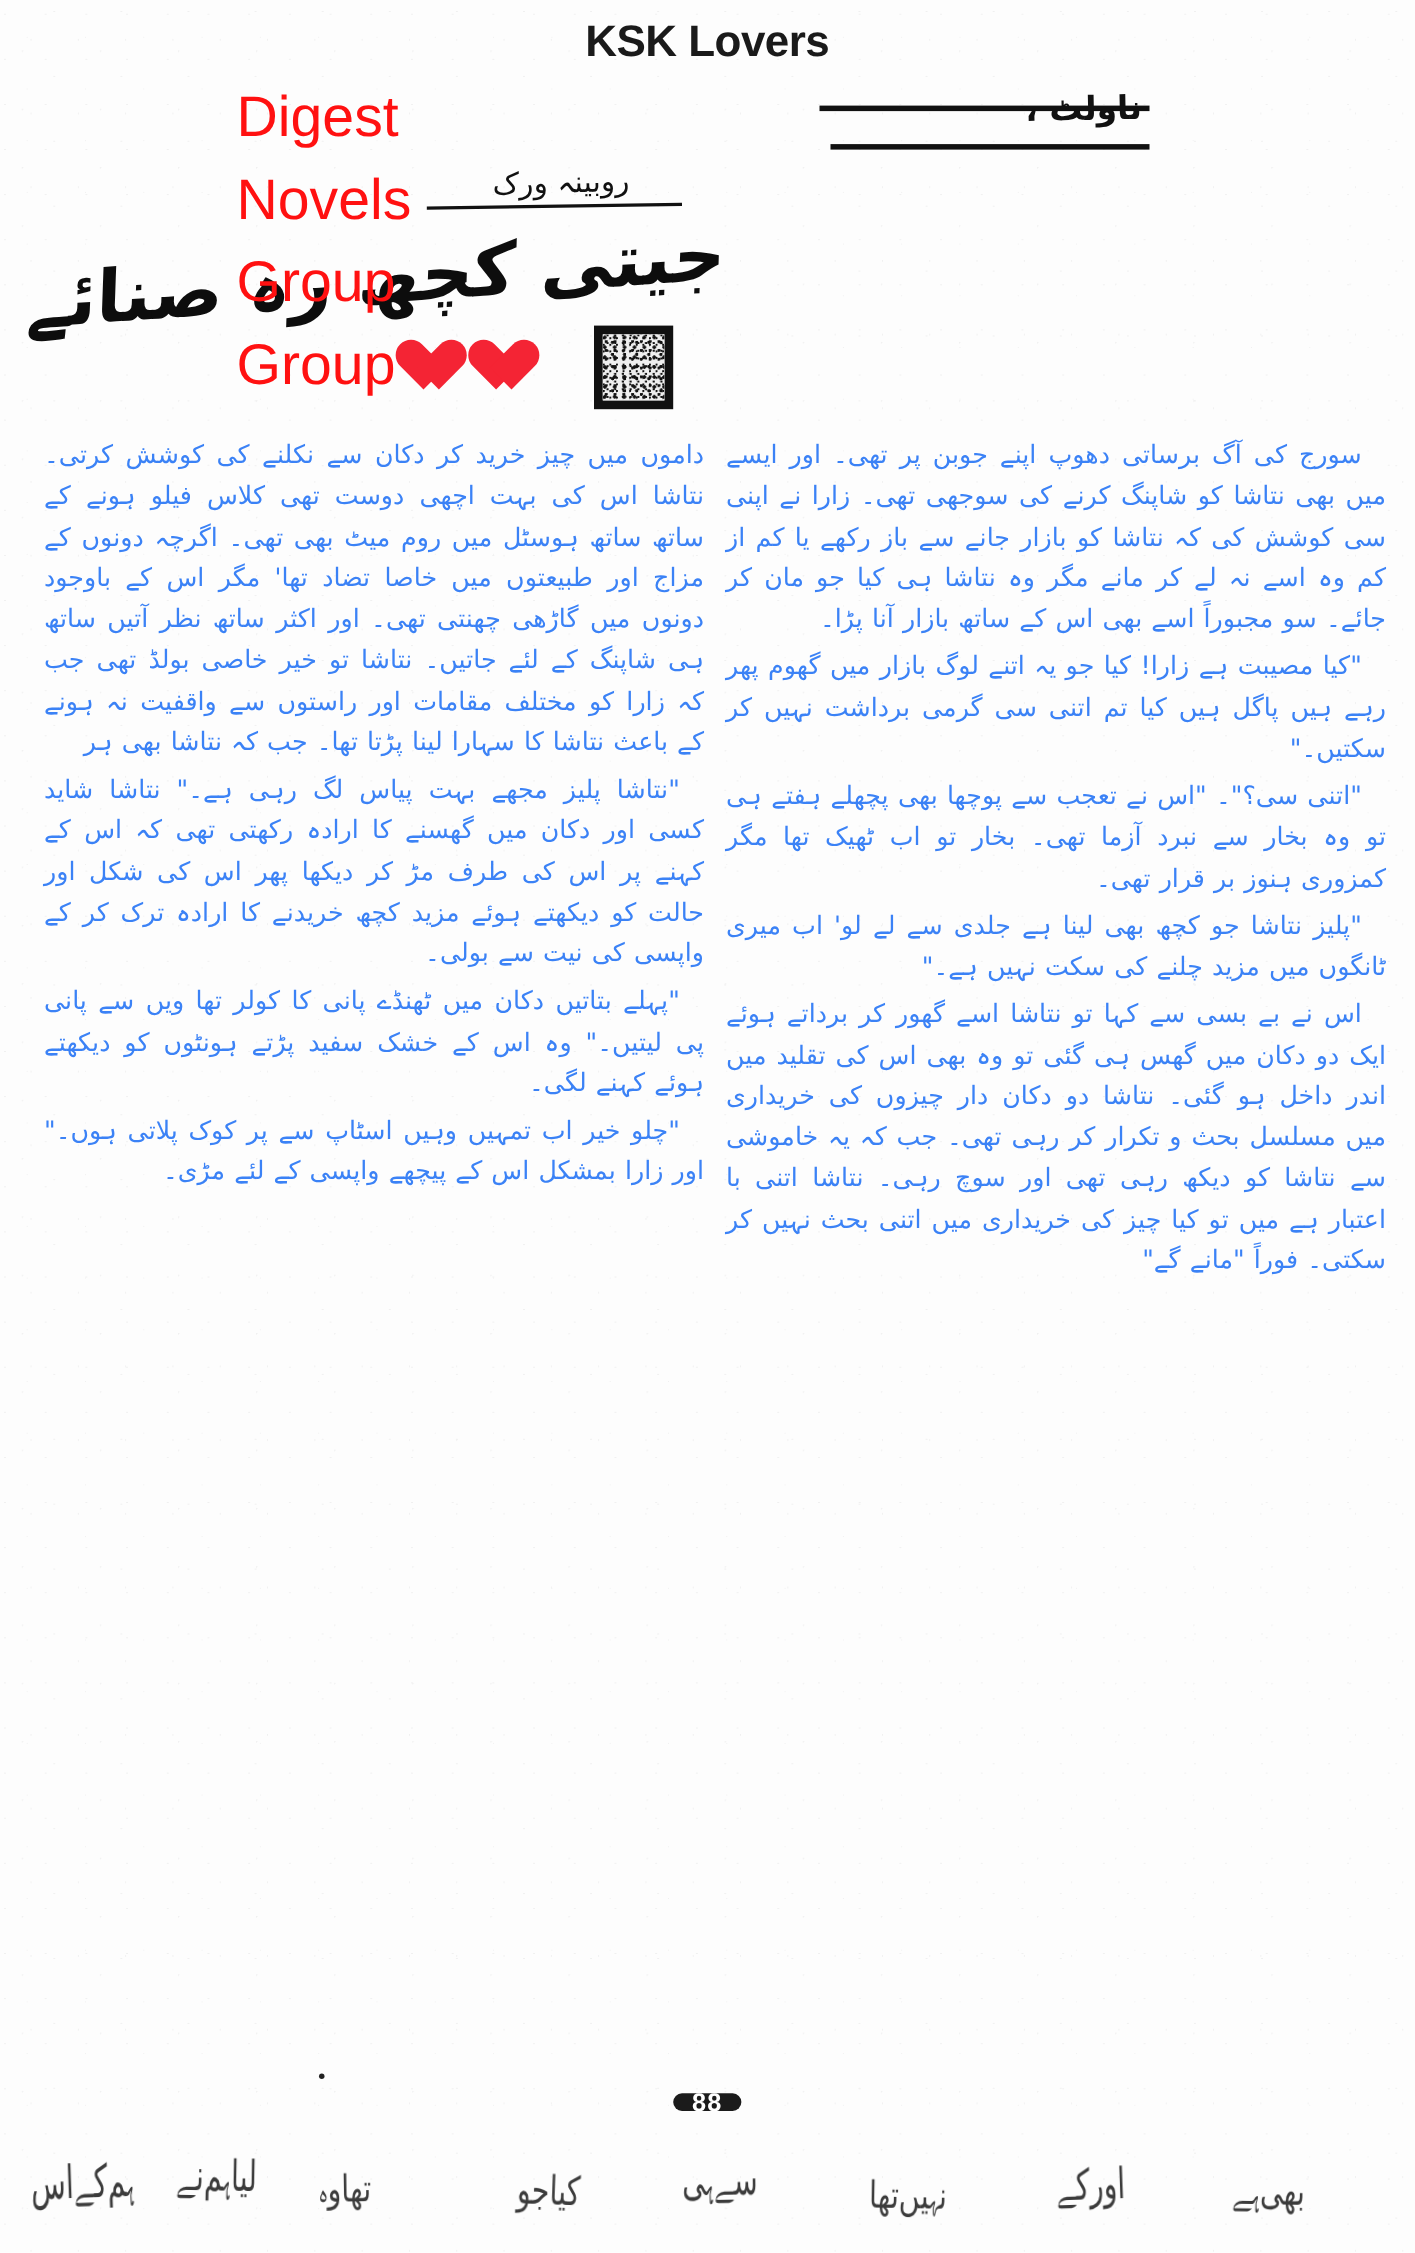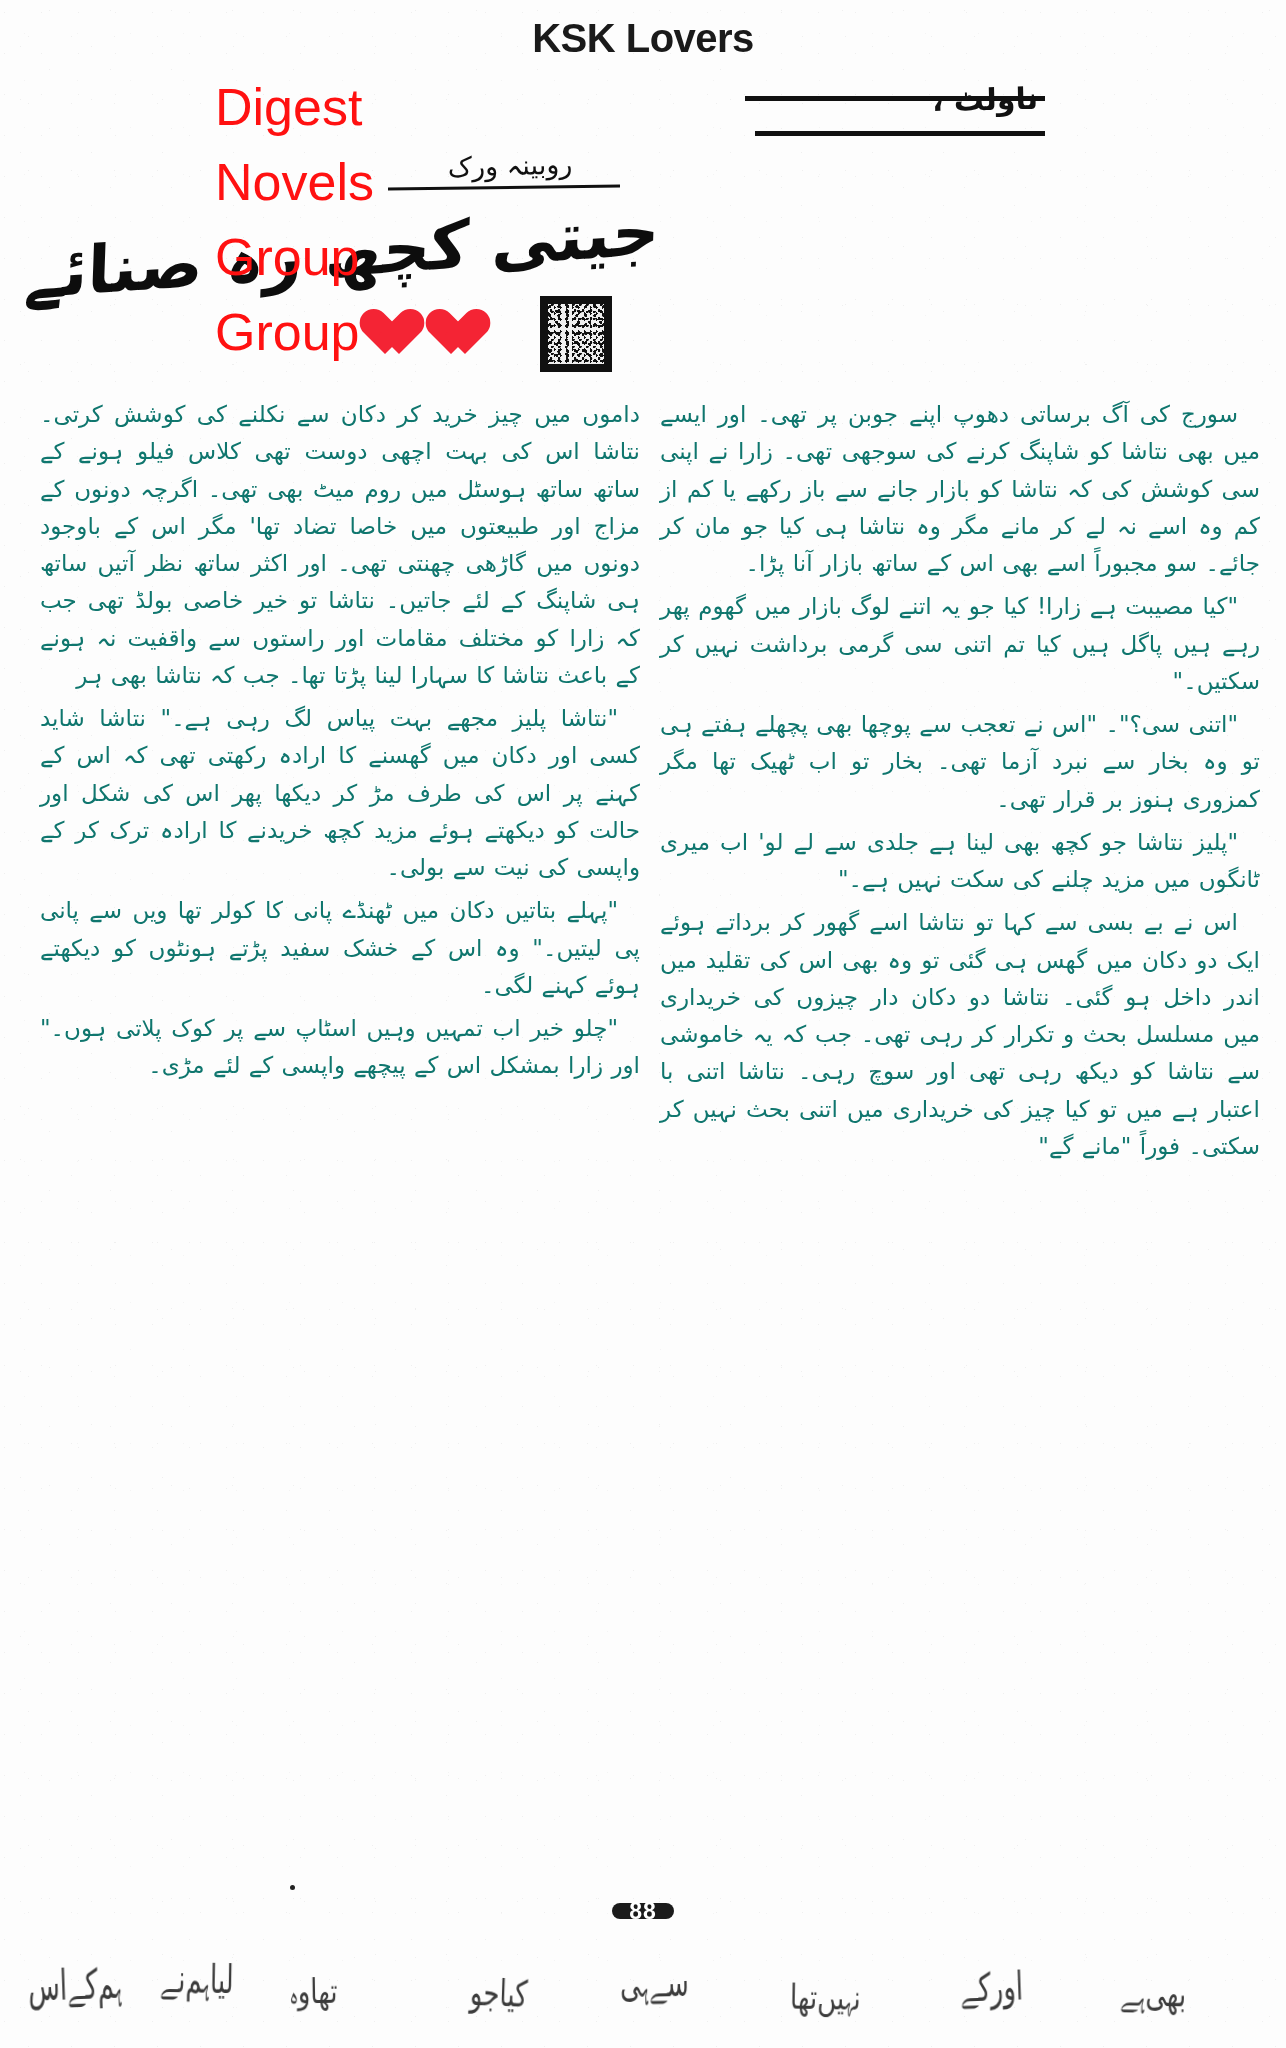--- a/index.html
+++ b/index.html
@@ -154,21 +154,21 @@
     flex-direction:row-reverse;
     gap:20px;
   }
   .col{
     width:600px;
     direction:rtl;
     text-align:justify;
     font-family:"DejaVu Sans", sans-serif;
     font-size:23px;
     line-height:1.62;
-    color:#0f766e;
+    color:#3b82f6;
     word-spacing:1px;
   }
   .col p{margin:0 0 6px 0;}
   .col p.indent{text-indent:22px;}
 
   
   .page-number{
     position:absolute;
     left:50%;top:1903px;
     transform:translateX(-50%);

